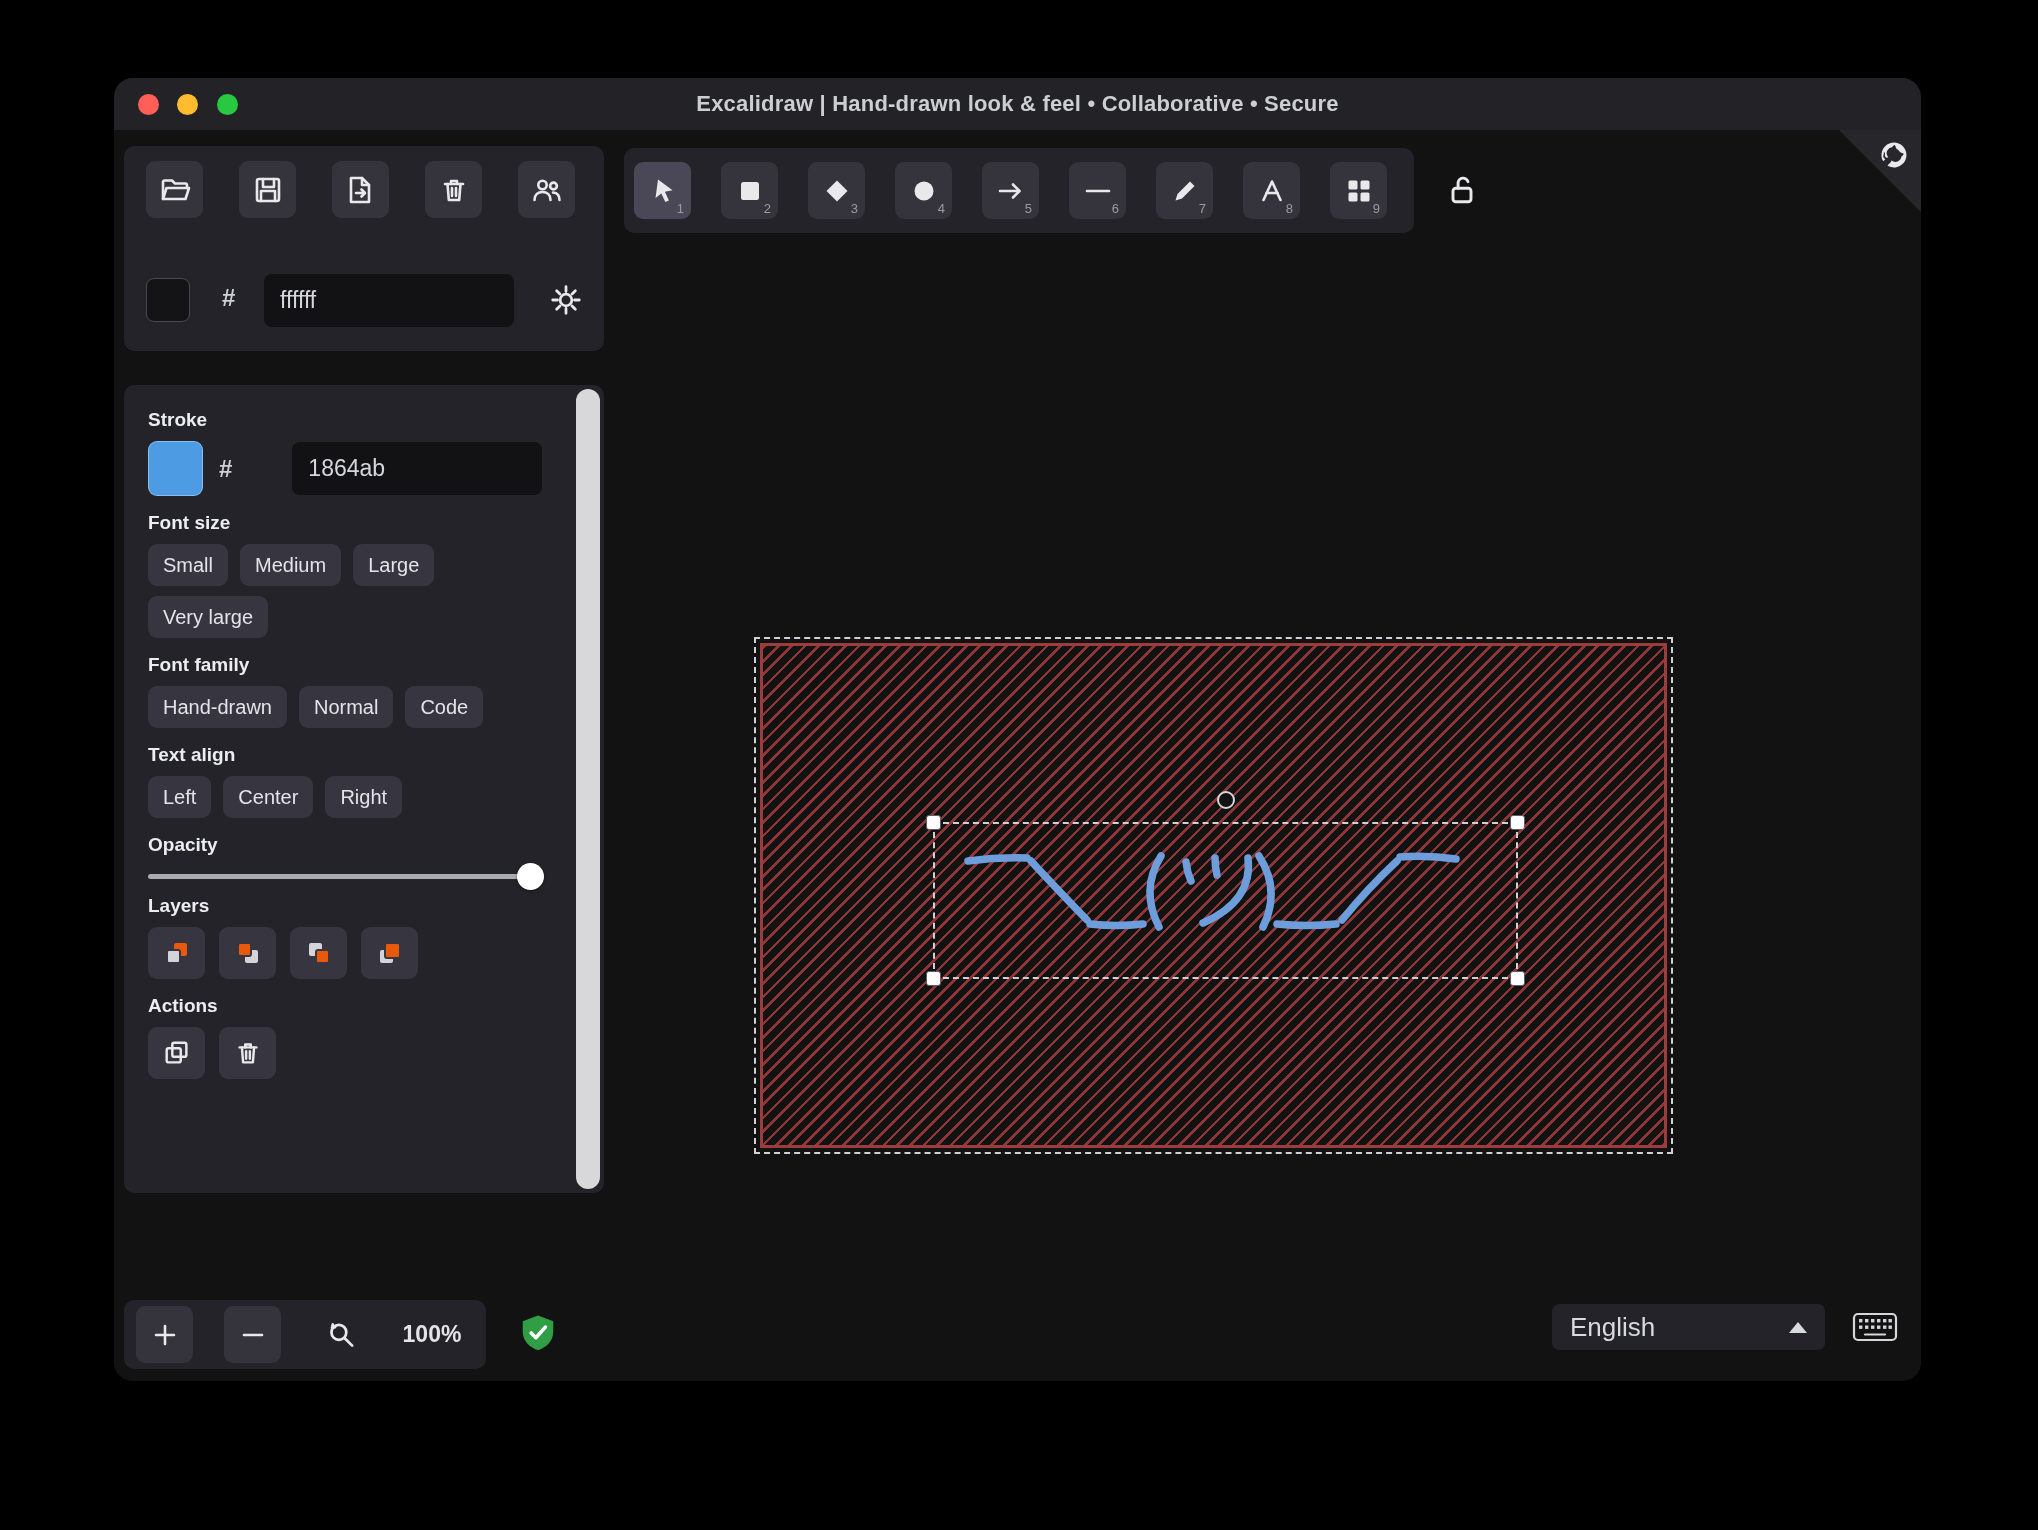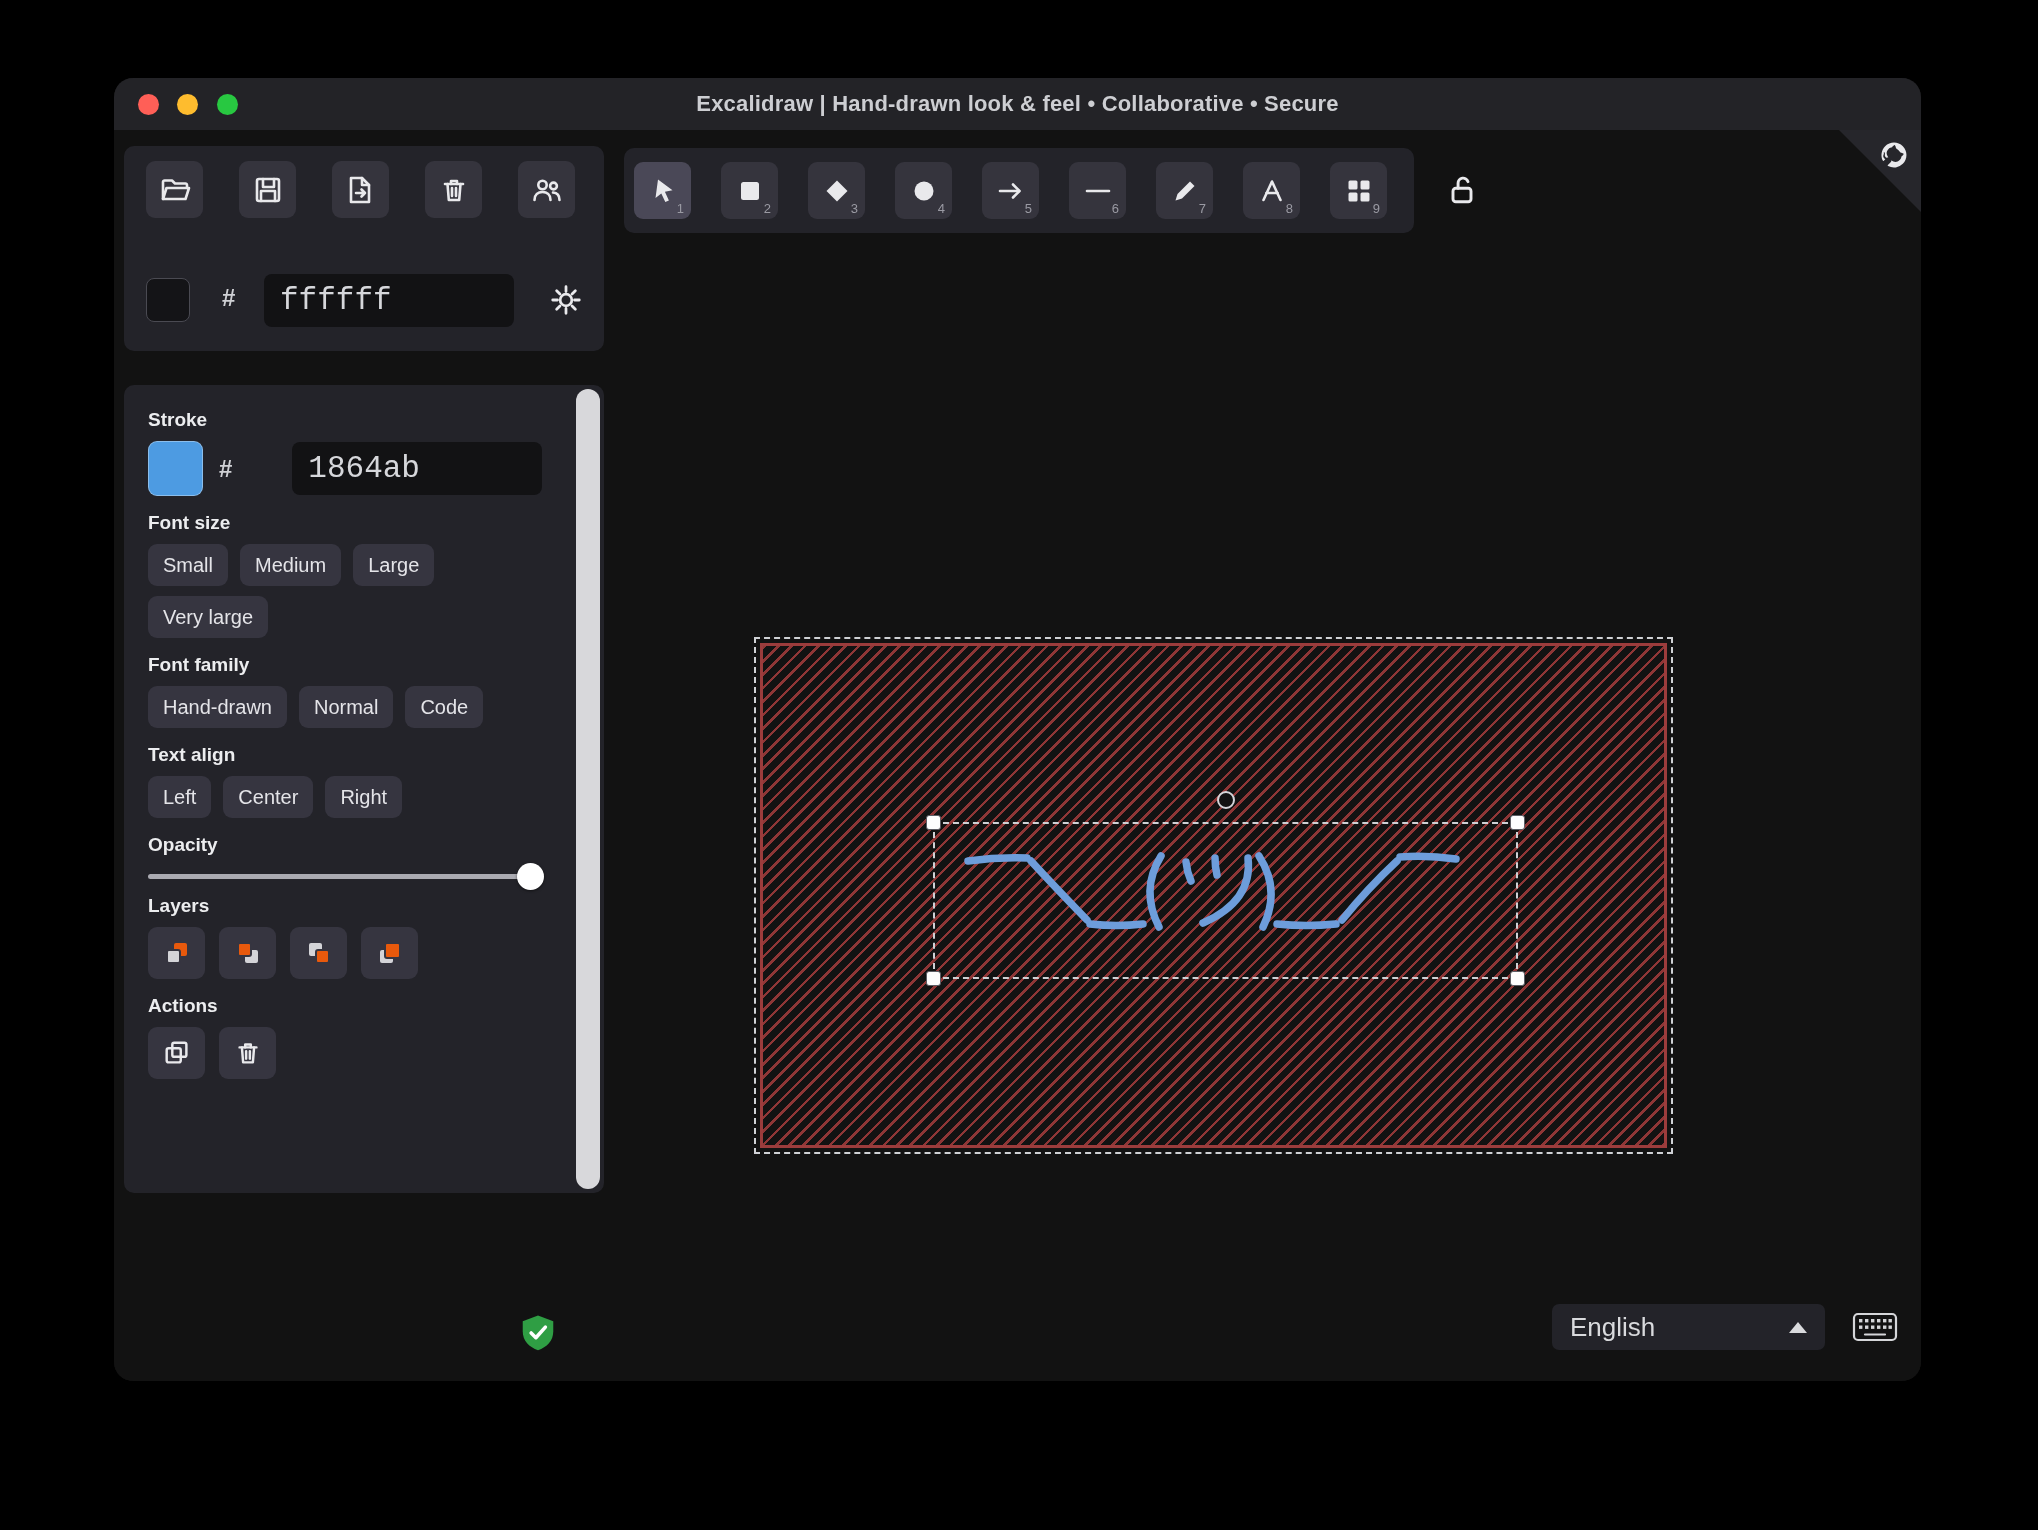--- a/index.html
+++ b/index.html
@@ -23,21 +23,21 @@
   .ic { stroke:#e9e9ec; fill:none; stroke-width:2.6; stroke-linecap:round; stroke-linejoin:round; }
   .icf { fill:#e9e9ec; stroke:none; }
 
   .island-files { left:10px; top:68px; width:480px; height:205px; }
   .files-row1 { position:absolute; left:22px; top:15px; display:flex; gap:36px; }
   .files-row1 .btn { width:57px; height:57px; }
   .bg-swatch { position:absolute; left:22px; top:132px; width:44px; height:44px; border-radius:8px;
     background:#141417; border:1px solid #4a4a52; }
   .bg-hash { position:absolute; left:98px; top:138px; font-size:24px; color:#cfd0d4; font-weight:700; }
   .hexbox { position:absolute; background:#121214; border:none; border-radius:8px; color:#d6d7db;
-    font-size:31px; font-family:Liberation Mono, monospace; padding:0 16px; }
+    font-size:23px; font-family:Liberation Sans, sans-serif; padding:0 16px; }
   .bg-hex { left:140px; top:128px; width:250px; height:53px; }
   .gear-btn { position:absolute; left:420px; top:132px; width:44px; height:44px; background:transparent;
     display:flex; align-items:center; justify-content:center; }
 
   
   .island-props { left:10px; top:307px; width:480px; height:808px; padding:22px 60px 20px 24px; }
   .ph { font-size:19px; font-weight:700; color:#ecedef; margin:16px 0 10px; }
   .ph.first { margin-top:2px; }
   .optrow { display:flex; gap:12px; margin-bottom:10px; }
   .opt { height:42px; padding:0 15px; background:#363540; border-radius:9px; color:#e4e4e8;
@@ -336,20 +336,40 @@
     </div>
   </div>
 
   <div class="lock-btn">
     <svg class="ic" width="36" height="36" viewBox="0 0 32 32">
       <rect x="8" y="14.5" width="16" height="12" rx="2.5"></rect>
       <path d="M12.5 14.5V10a4.5 4.5 0 0 1 8.8-1.4"></path>
     </svg>
   </div>
 
+  <div class="island island-zoom">
+    <div class="btn z-plus">
+      <svg class="ic" width="32" height="32" viewBox="0 0 32 32" stroke-width="3.4">
+        <path d="M16 7v18M7 16h18"></path>
+      </svg>
+    </div>
+    <div class="btn z-minus">
+      <svg class="ic" width="32" height="32" viewBox="0 0 32 32" stroke-width="3.4">
+        <path d="M7 16h18"></path>
+      </svg>
+    </div>
+    <div class="btn z-reset">
+      <svg class="ic" width="34" height="34" viewBox="0 0 32 32">
+        <circle cx="14" cy="13.5" r="7"></circle>
+          <path d="M19.5 19l7 7"></path>
+          <path d="M10.5 8.5L7.6 9l.7-2.9"></path>
+      </svg>
+    </div>
+    <div class="z-label">100%</div>
+  </div>
 
   <svg class="shield" width="36" height="40" viewBox="0 0 34 38">
     <path d="M17 1.5L31.5 7v9.5c0 9.3-6.2 15.2-14.5 18C8.7 31.7 2.5 25.8 2.5 16.5V7z" fill="#2f9e44"></path>
     <path d="M10.5 18l4.5 4.5L24 12.5" stroke="#fff" stroke-width="3.4" fill="none" stroke-linecap="round" stroke-linejoin="round"></path>
   </svg>
 
   <div class="lang-select">
     <span class="lang-label">English</span>
     <span class="lang-caret"></span>
   </div>

